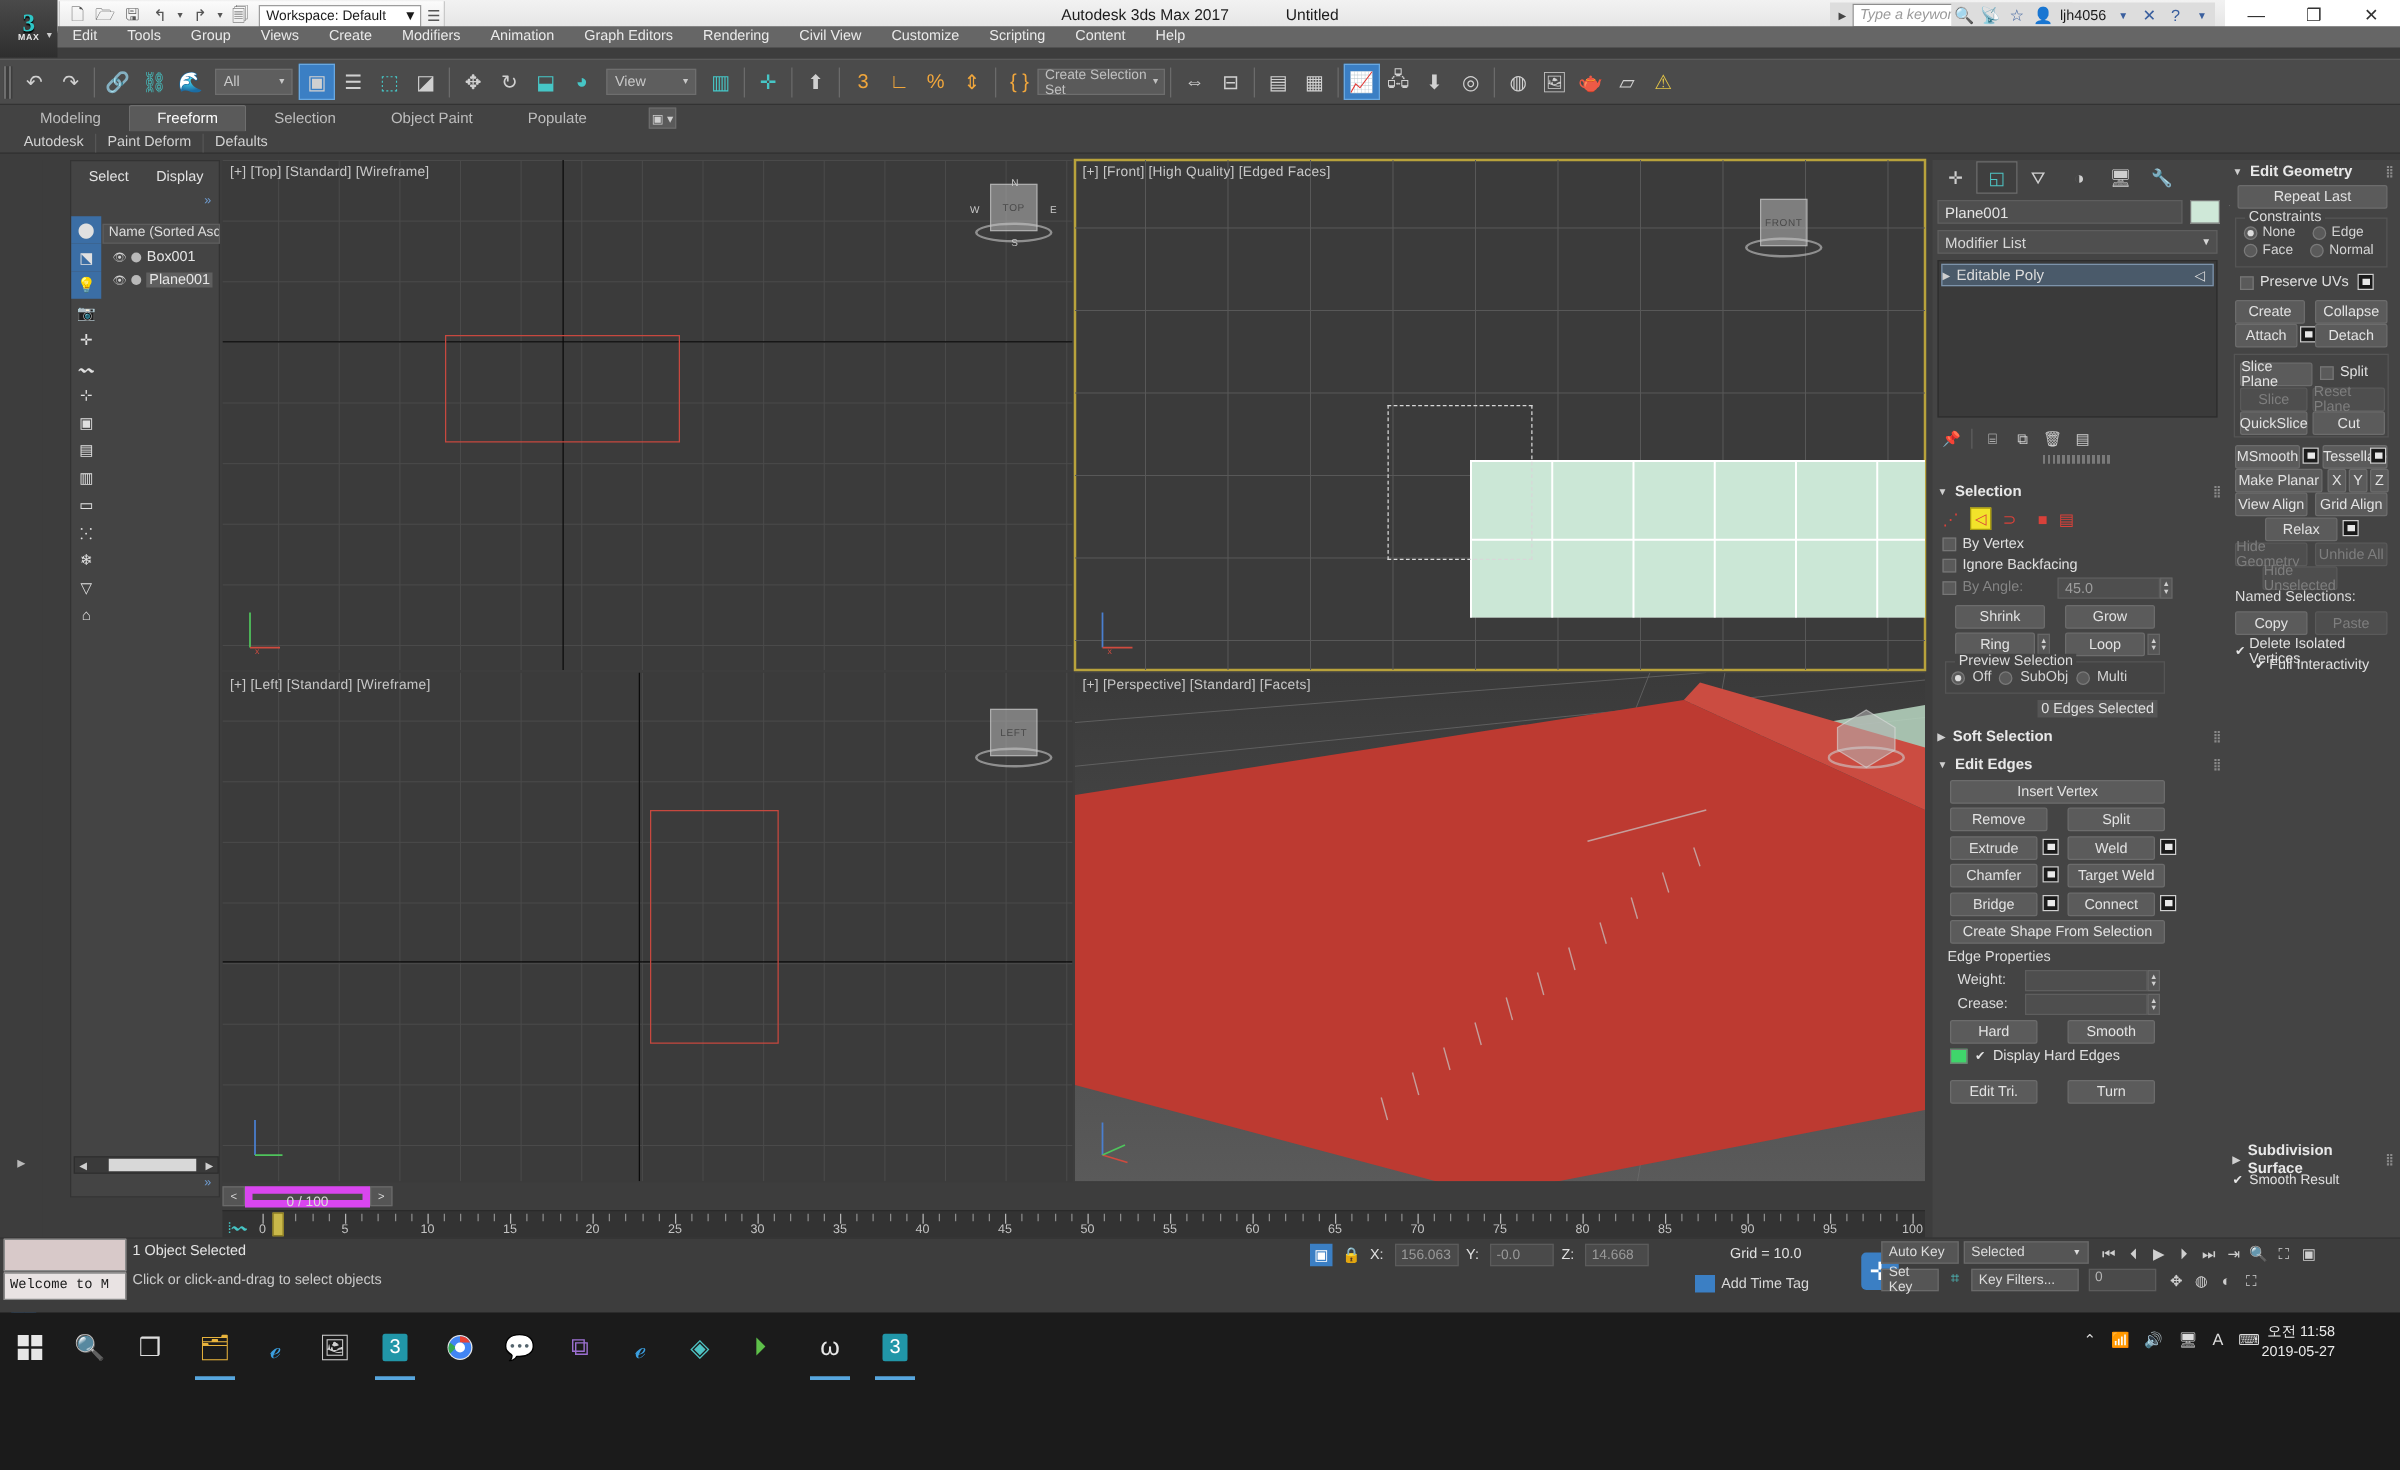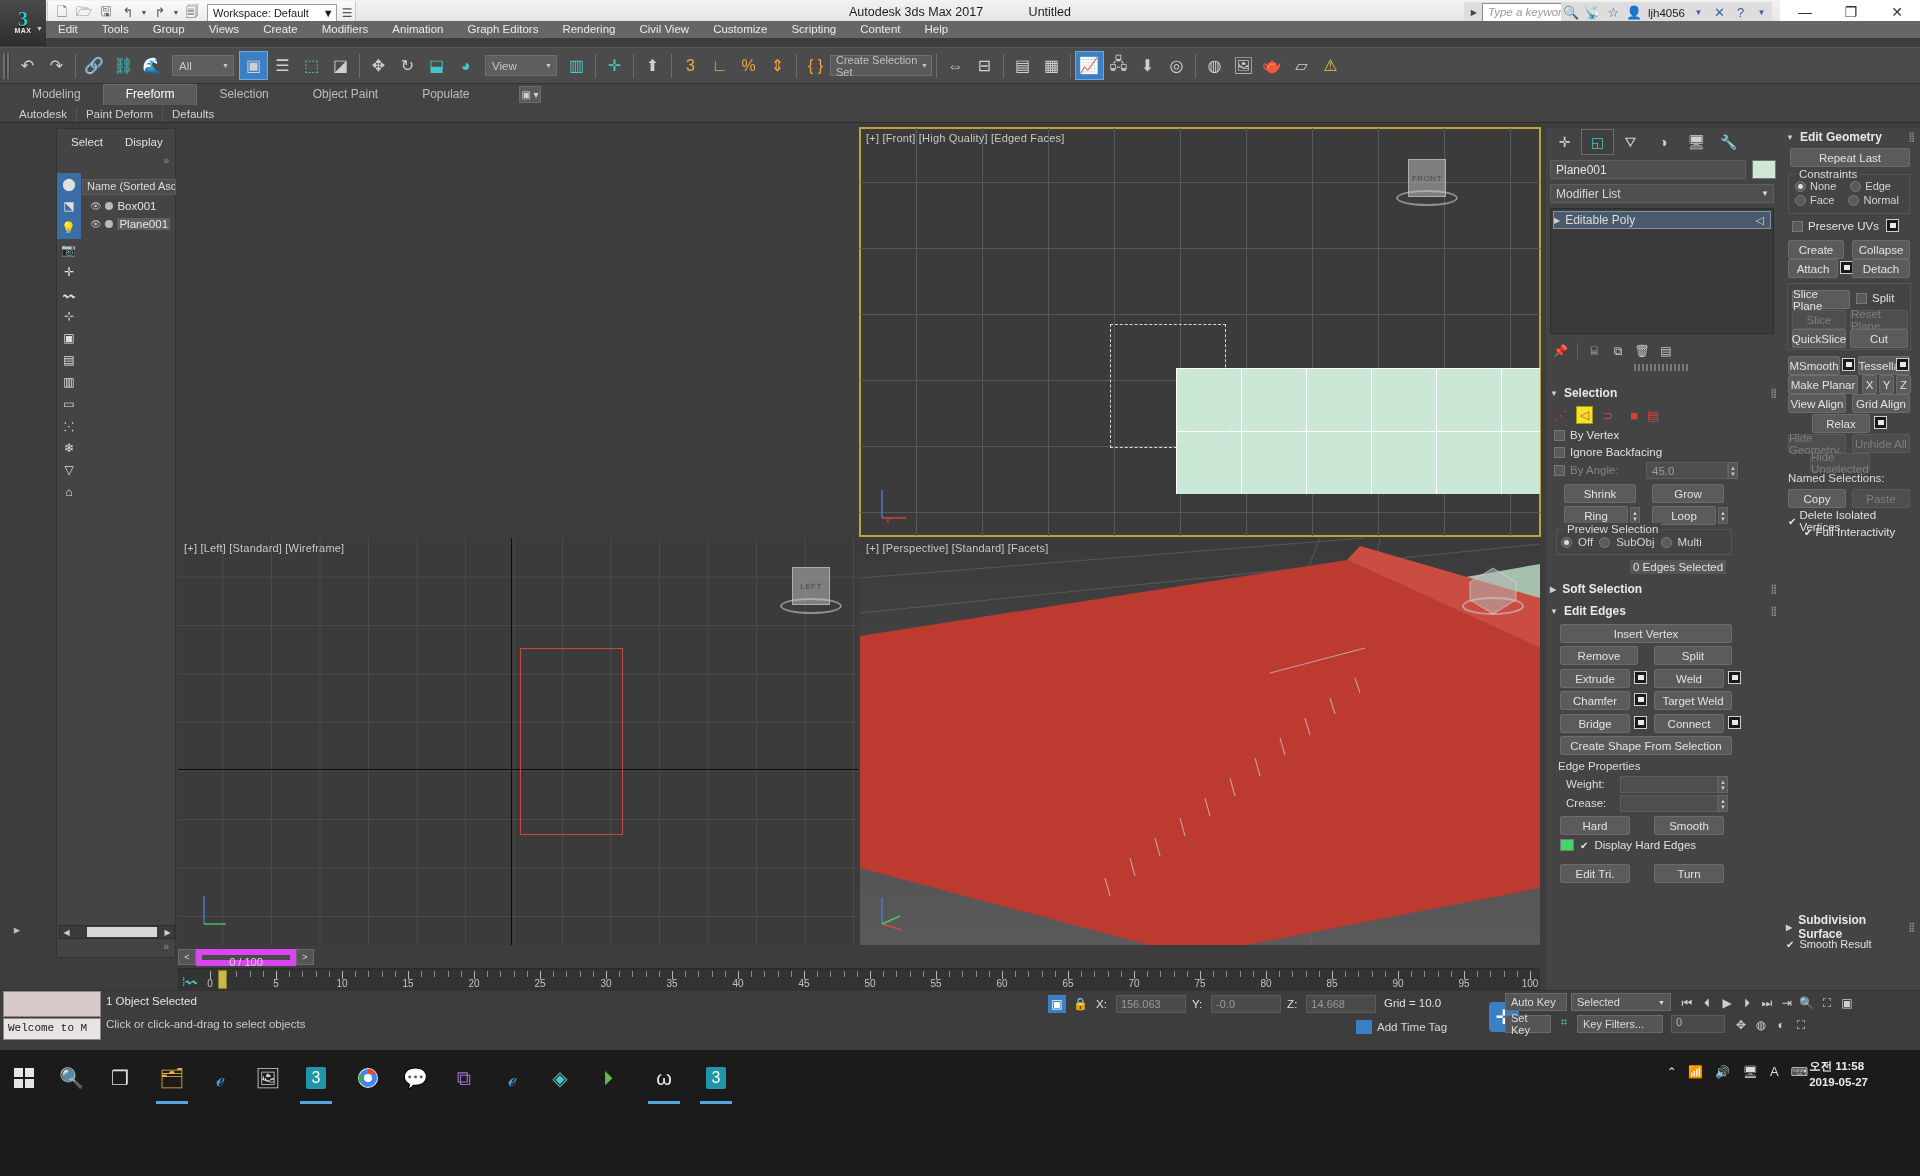--- a/index.html
+++ b/index.html
@@ -225,42 +225,42 @@
   .minilist { position:absolute; left:3px; top:0px; width:98px; height:26px;
      background:#d8c9c9; border:1px solid #8a8a8a;}
   .minitxt { position:absolute; left:3px; top:27px; width:98px; height:22px;
      background:#e9e3e3; border:1px solid #8a8a8a; font-size:11px; color:#1a1a1a;
      font-family:"Liberation Mono", monospace; padding:3px 0 0 4px;}
   .statusline1 { position:absolute; left:106px; top:4px; font-size:11.5px; color:#e4e4e4; }
   .statusline2 { position:absolute; left:106px; top:27px; font-size:11.5px; color:#cacaca; }
   .lockicons { position:absolute; left:1048px; top:4px; display:flex; align-items:center; gap:6px; }
   .lockicons .li { width:18px; height:18px; display:flex; align-items:center;
      justify-content:center; font-size:12px; color:#cfcfcf; }
-  .coordfield { height:18px; background:#4a4a4a; border:1px solid #5c5c5c; width:70px;
+  .coordfield { height:18px; background:#4a4a4a; border:1px solid #5c5c5c; width:51px;
      font-size:11px; color:#9a9a9a; display:flex; align-items:center; padding-left:4px; }
   .coordlab { font-size:11.5px; color:#e0e0e0; margin-right:3px; }
   .gridtxt { position:absolute; left:1384px; top:6px; font-size:11.5px; color:#e0e0e0; }
   .keyctl { position:absolute; left:1495px; top:0; width:425px; height:60px; }
   .keybtn { height:18px; background:#555; border:1px solid #6a6a6a; font-size:11px;
      color:#dcdcdc; display:flex; align-items:center; padding:0 5px; }
   .navbtn { width:20px; height:19px; display:flex; align-items:center; justify-content:center;
      font-size:12px; color:#cfcfcf; }
   .bigplus { position:absolute; left:1489px; top:11px; width:30px; height:30px;
      background:#3b7fc4; border-radius:4px; display:flex; align-items:center;
      justify-content:center; font-size:20px; color:#fff; }
 
   
   .taskbar { position:absolute; left:0; top:1050px; width:1920px; height:126px;
      background:#1b1b1b; }
   .tbitem { position:absolute; top:8px; width:48px; height:40px;
      display:flex; align-items:center; justify-content:center; font-size:20px; }
   .tbitem.act:after { content:''; position:absolute; bottom:-6px; left:8px; width:32px;
      height:3px; background:#57a6de; }
-  .tbclock { position:absolute; right:52px; top:8px; text-align:left;
-     font-size:11.5px; color:#eaeaea; line-height:16px;font-weight:bold;}
+  .tbclock { position:absolute; right:52px; top:8px; text-align:right;
+     font-size:11.5px; color:#eaeaea; line-height:16px;}
   .trayicons { position:absolute; right:112px; top:14px; display:flex; gap:12px;
      font-size:12px; color:#dcdcdc; align-items:center; }
 </style>
 </head>
 <body>
 
 <div class="app">
 
   <div class="titlebar">
     <div class="apptitle">
@@ -460,20 +460,44 @@
     <div class="exphscroll">
       <div class="ar">◀</div>
       <div class="thumb"></div>
       <div class="ar" style="margin-left:auto;">▶</div>
     </div>
     <div class="expfoot">»</div>
   </div>
 
   <div class="vpwrap">
 
+    <div class="vp" style="left:0;top:0;width:680px;height:408px;">
+      <div class="gridv" style="
+        background-image:
+          linear-gradient(to right, #4a4a4a 1px, transparent 1px),
+          linear-gradient(to bottom, #4a4a4a 1px, transparent 1px);
+        background-size:48.5px 48.5px; background-position:-4px 0px;"></div>
+      <div class="axisH" style="top:145px;"></div>
+      <div class="axisV" style="left:272px;"></div>
+      <div class="redrect" style="left:178px;top:140px;width:188px;height:86px;"></div>
+      <div class="vplabel">[+] [Top] [Standard] [Wireframe]</div>
+      <div class="vcube" style="right:16px;top:16px;">
+        <div class="vcubeface">TOP</div>
+        <div class="vcubering"></div>
+        <div class="compass" style="left:29px;top:-2px;">N</div>
+        <div class="compass" style="left:-4px;top:19px;">W</div>
+        <div class="compass" style="left:60px;top:19px;">E</div>
+        <div class="compass" style="left:29px;top:46px;">S</div>
+      </div>
+      <svg style="position:absolute;left:18px;top:356px;width:34px;height:40px;">
+        <line x1="4" y1="34" x2="4" y2="6" stroke="#4fc45c" stroke-width="1.4"></line>
+        <line x1="4" y1="34" x2="28" y2="34" stroke="#d04b3f" stroke-width="1.4"></line>
+        <text x="8" y="39" fill="#d04b3f" font-size="7">x</text>
+      </svg>
+    </div>
 
     <div class="vp act" style="left:682px;top:0;width:680px;height:408px;background:#3b3b3b;">
       <div class="gridv" style="
         background-image:
           linear-gradient(to right, #585858 1px, transparent 1px),
           linear-gradient(to bottom, #585858 1px, transparent 1px);
         background-size:66px 66px; background-position:-10px -12px;"></div>
 
       <div class="planegreen" style="left:316px;top:240px;width:364px;height:126px;
            background:#cbe7d6;">

